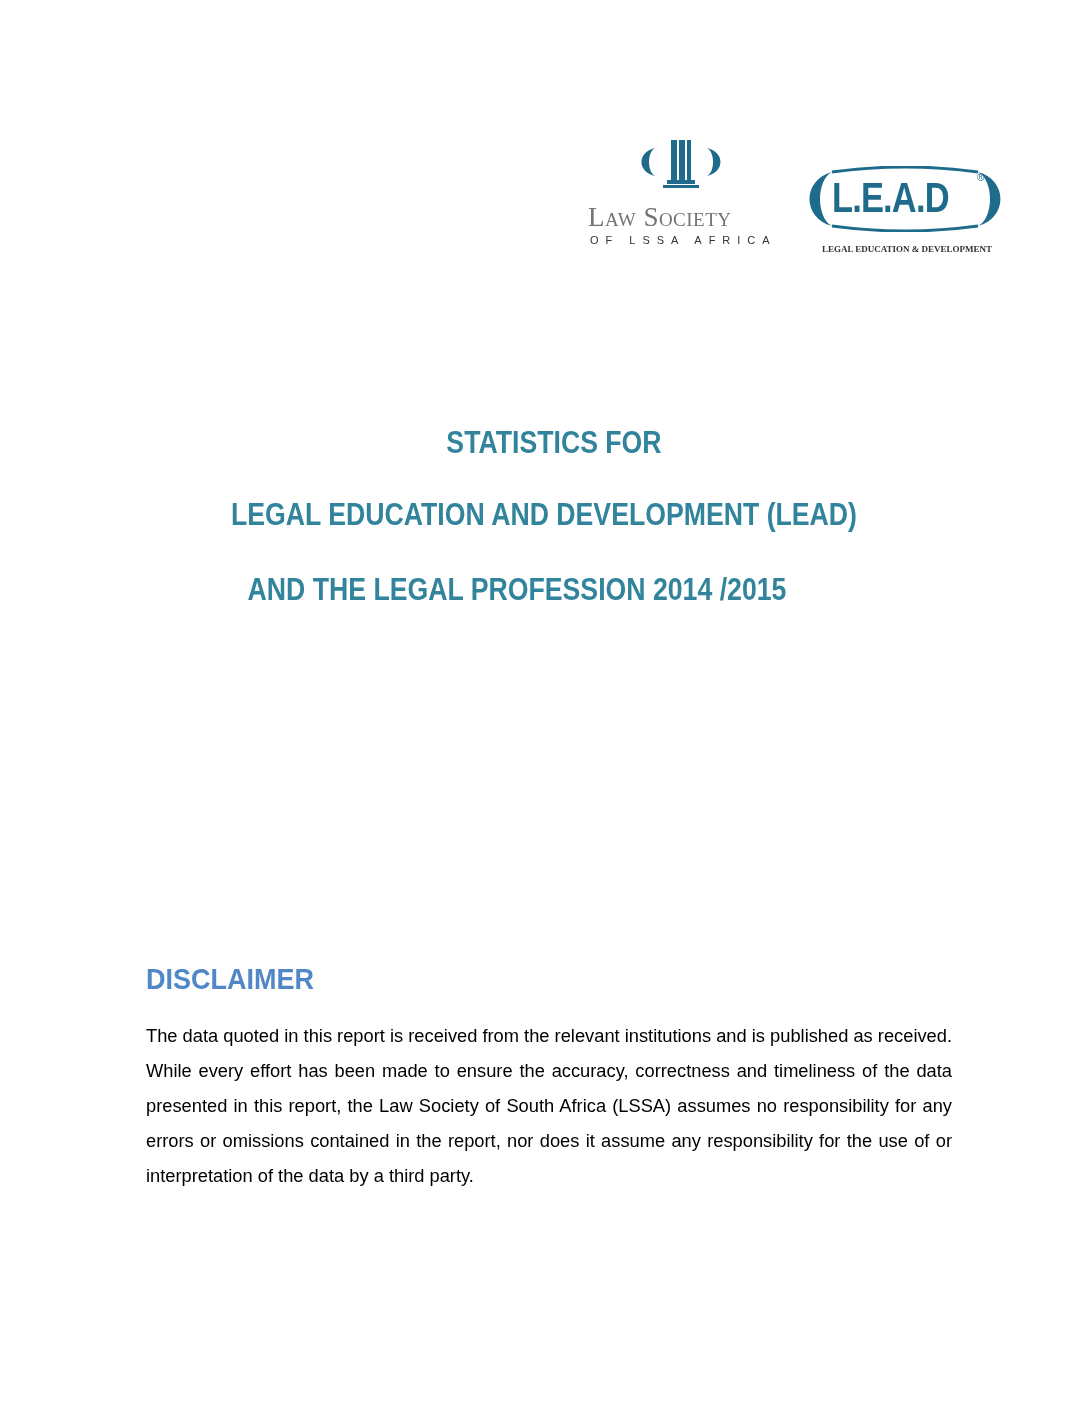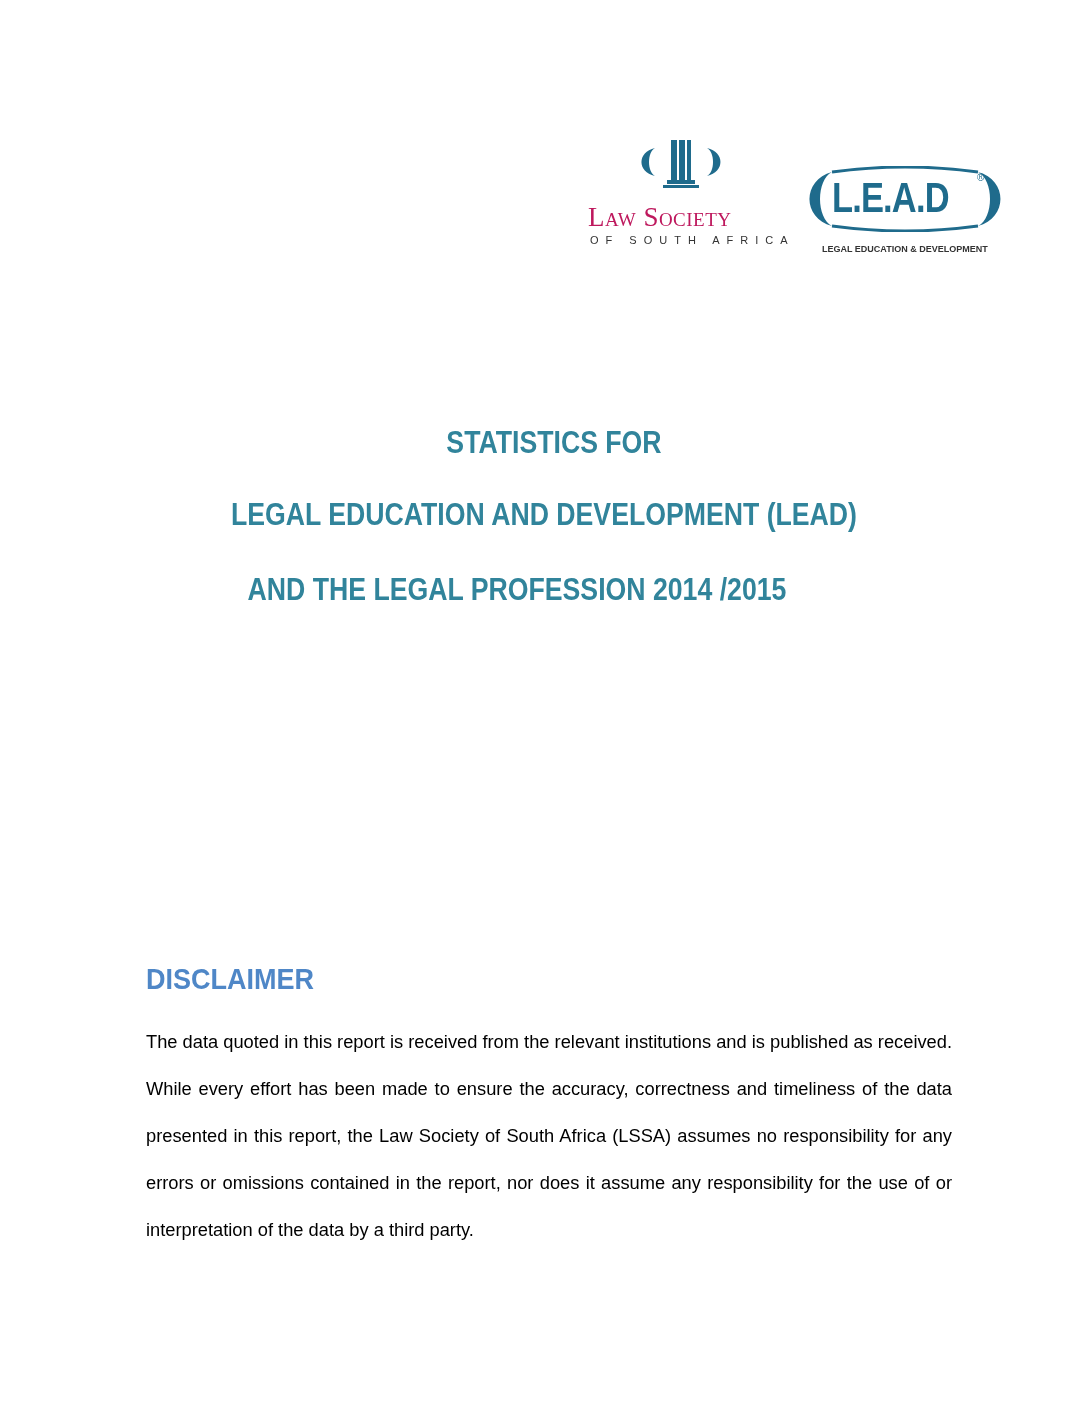--- a/index.html
+++ b/index.html
@@ -1,54 +1,54 @@
 <!DOCTYPE html>
 <html><head>
 <meta charset="utf-8">
 <style>
   html, body { margin: 0; padding: 0; background: #ffffff; }
   body { width: 1088px; height: 1408px; position: relative; overflow: hidden; font-family: "Liberation Sans", sans-serif; }
 
   .logos { position: absolute; top: 138px; left: 580px; width: 440px; height: 120px; }
   .lssa-logo { position: absolute; left: 0; top: 0; width: 200px; height: 110px; }
   .lssa-icon { position: absolute; left: 55px; top: 0; width: 92px; height: 52px; }
-  .lssa-name { position: absolute; left: 8px; top: 64px; width: 195px; font-family: "Liberation Serif", serif; font-size: 27px; color: #be185d; letter-spacing: 0.5px; white-space: nowrap; font-variant: small-caps; }
+  .lssa-name { position: absolute; left: 8px; top: 64px; width: 195px; font-family: "Liberation Serif", serif; font-size: 27px; color: #737373; letter-spacing: 0.5px; white-space: nowrap; font-variant: small-caps; }
   .lssa-sub { position: absolute; left: 10px; top: 96px; width: 195px; font-family: "Liberation Sans", sans-serif; font-size: 11px; color: #333; letter-spacing: 7px; white-space: nowrap; }
 
   .lead-logo { position: absolute; left: 222px; top: 28px; width: 206px; height: 90px; }
   .lead-ring { position: absolute; left: 0; top: 0; width: 206px; height: 66px; }
   .lead-text { position: absolute; left: 30px; top: 8px; font-family: "Liberation Sans", sans-serif; font-weight: bold; font-size: 42px; color: #1f6b8c; letter-spacing: -1px; transform: scaleX(0.82); transform-origin: left top; white-space: nowrap; }
   .lead-reg { position: absolute; left: 175px; top: 6px; font-size: 10px; color: #1f6b8c; }
-  .lead-sub { position: absolute; left: 20px; top: 78px; font-family: Liberation Sans, sans-serif; font-weight: bold; font-size: 9px; color: #333; white-space: nowrap; }
+  .lead-sub { position: absolute; left: 20px; top: 78px; font-family: Liberation Serif, serif; font-weight: bold; font-size: 9px; color: #333; white-space: nowrap; }
 
   .title-block { position: absolute; top: 425px; left: 0; width: 1088px; text-align: center; }
   .title-line { position: absolute; left: 0; width: 1088px; text-align: center; font-family: "Liberation Sans", sans-serif; font-weight: bold; font-size: 31px; color: #31849b; transform: scaleX(0.86); transform-origin: center; white-space: nowrap; }
   .t1 { top: 0; left: 10px; }
   .t2 { top: 72px; }
   .t3 { top: 147px; left: -27px; }
 
   .disclaimer-heading { position: absolute; top: 962px; left: 146px; font-family: "Liberation Sans", sans-serif; font-weight: bold; font-size: 30px; color: #4f87c7; transform: scaleX(0.9); transform-origin: left; }
-  .disclaimer-body { position: absolute; top: 1018px; left: 146px; width: 806px; font-family: "Liberation Sans", sans-serif; font-size: 18.3px; line-height: 47px; color: #000; text-align: justify; }
+  .disclaimer-body { position: absolute; top: 1018px; left: 146px; width: 806px; font-family: "Liberation Sans", sans-serif; font-size: 18.3px; line-height: 35px; color: #000; text-align: justify; }
 </style>
 </head>
 <body>
 
 <div class="logos">
   <div class="lssa-logo">
     <svg class="lssa-icon" viewBox="0 0 92 52">
       <path d="M20 10 C2 14 2 34 20 38 C12 34 12 14 20 10 Z" fill="#1f6b8c"></path>
       <path d="M72 10 C90 14 90 34 72 38 C80 34 80 14 72 10 Z" fill="#1f6b8c"></path>
       <rect x="36" y="2" width="6" height="40" fill="#1f6b8c"></rect>
       <rect x="44" y="2" width="6" height="40" fill="#1f6b8c"></rect>
       <path d="M52 2 L56 2 L56 42 L52 42 Z" fill="#1f6b8c"></path>
       <rect x="32" y="42" width="28" height="4" fill="#1f6b8c"></rect>
       <rect x="28" y="47" width="36" height="3" fill="#1f6b8c"></rect>
     </svg>
     <div class="lssa-name">Law Society</div>
-    <div class="lssa-sub">OF SOUTH AFRICA</div>
+    <div class="lssa-sub">OF LSSA AFRICA</div>
   </div>
 
   <div class="lead-logo">
     <svg class="lead-ring" viewBox="0 0 206 66">
       <path d="M30 6 C0 14 0 52 30 60 C14 52 14 14 30 6 Z" fill="#1f6b8c"></path>
       <path d="M176 6 C206 14 206 52 176 60 C192 52 192 14 176 6 Z" fill="#1f6b8c"></path>
       <path d="M30 6 Q103 -4 176 6" fill="none" stroke="#1f6b8c" stroke-width="3"></path>
       <path d="M30 60 Q103 70 176 60" fill="none" stroke="#1f6b8c" stroke-width="3"></path>
     </svg>
     <div class="lead-text">L.E.A.D</div>

